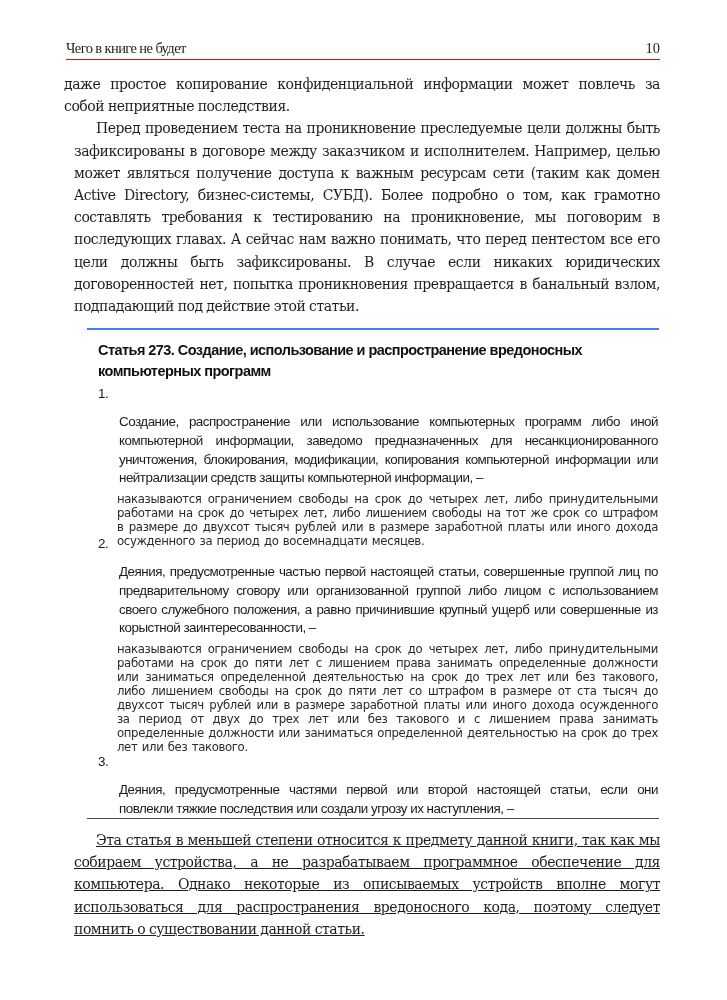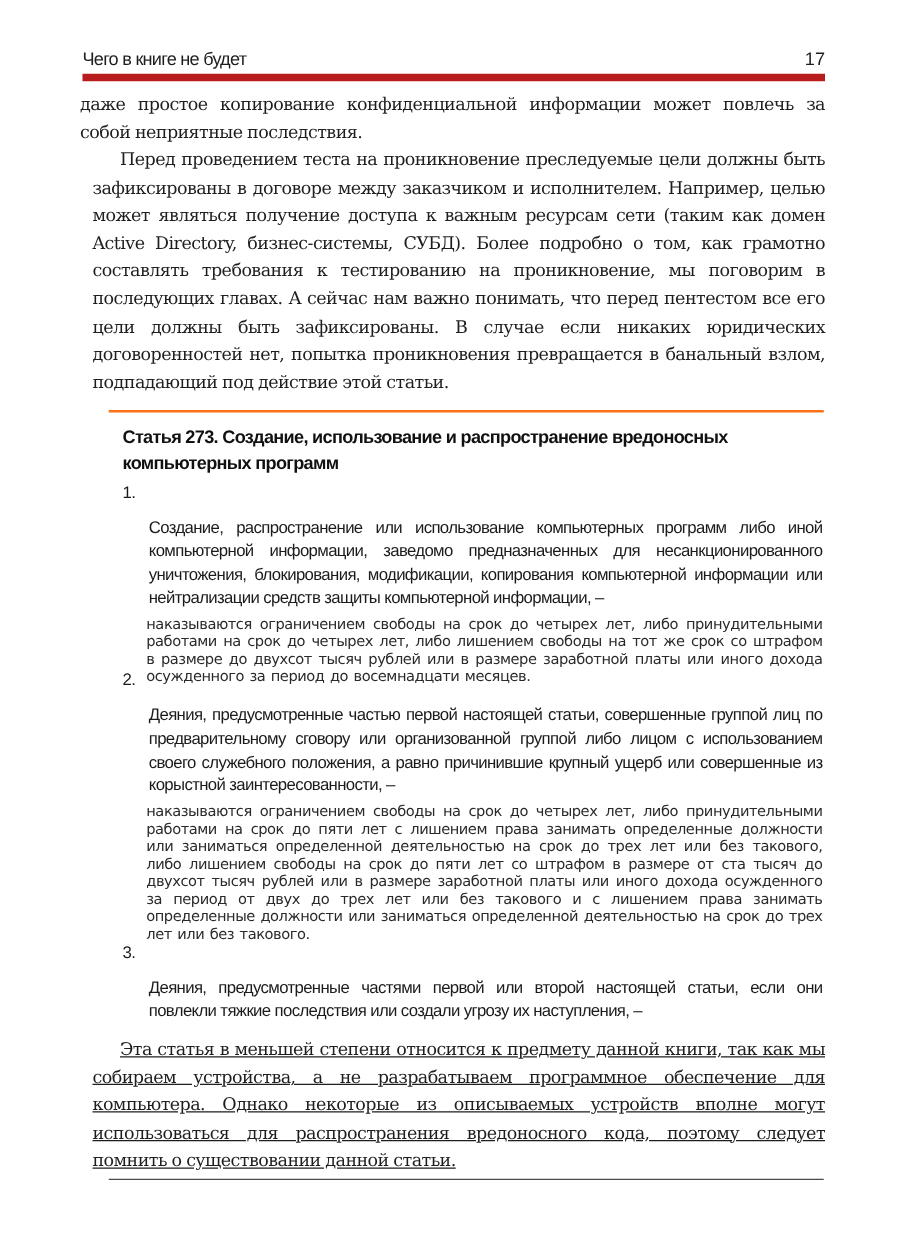--- a/index.html
+++ b/index.html
@@ -1,36 +1,36 @@
 <!DOCTYPE html>
 <html><head>
   <meta charset="utf-8">
   <style>
     html, body { margin: 0; padding: 0; background: #ffffff; }
     body { width: 727px; height: 1000px; position: relative; overflow: hidden; color: #1e1e1e; }
     .running-head {
       position: absolute; left: 66px; top: 40px; width: 594px; height: 19px;
-      border-bottom: 6px solid #b91c1c;
-      font-family: Liberation Sans, sans-serif; font-size: 14.5px; line-height: 17px;
+      border-bottom: 1px solid #b91c1c;
+      font-family: Liberation Serif, serif; font-size: 14.5px; line-height: 17px;
       transform-origin: left top;
     }
     .running-head .title { position: absolute; left: 0; top: 0; letter-spacing: -0.6px; }
     .running-head .pageno { position: absolute; right: 0; top: 0; }
     .body-text {
       position: absolute; left: 64px; width: 596px;
       font-family: "DejaVu Serif", serif; font-size: 14px; line-height: 22.2px;
       text-align: justify; color: #1e1e1e; letter-spacing: -0.45px; word-spacing: -0.3px;
     }
     .body-text p { margin: 0; }
     .body-text p.indent { text-indent: 22px; margin-left: 10px; }
     #p-top { top: 73px; }
     #p-bottom { top: 829px; text-decoration: underline; }
     .statute-box {
-      position: absolute; left: 87px; top: 328px; width: 572px; height: 616px;
-      border-top: 2px solid #f97316; border-bottom: 1px solid #4a4a4a;
+      position: absolute; left: 87px; top: 328px; width: 572px; height: 491px;
+      border-top: 2px solid #3b82f6; border-bottom: 1px solid #4a4a4a;
       box-sizing: border-box;
     }
     .statute-title {
       position: absolute; left: 11px; top: 10px; width: 561px;
       font-family: "Liberation Sans", sans-serif; font-weight: bold; font-size: 14.5px;
       line-height: 21px; letter-spacing: -0.55px; color: #111;
     }
     .item {
       position: absolute; left: 11px; width: 560px;
       font-family: "Liberation Sans", sans-serif; font-size: 13.4px; line-height: 18.8px;
@@ -45,21 +45,21 @@
     }
     #item-1 { top: 55px; }
     #item-2 { top: 205px; }
     #item-3 { top: 423px; }
   </style>
 </head>
 <body>
 
 <div class="running-head">
   <span class="title">Чего в книге не будет</span>
-  <span class="pageno">17</span>
+  <span class="pageno">10</span>
 </div>
 
 <div class="body-text" id="p-top">
   <p>даже простое копирование конфиденциальной информации может повлечь за собой неприятные последствия.</p>
   <p class="indent">Перед проведением теста на проникновение преследуемые цели должны быть зафиксированы в договоре между заказчиком и исполнителем. Например, целью может являться получение доступа к важным ресурсам сети (таким как домен Active Directory, бизнес-системы, СУБД). Более подробно о том, как грамотно составлять требования к тестированию на проникновение, мы поговорим в последующих главах. А сейчас нам важно понимать, что перед пентестом все его цели должны быть зафиксированы. В случае если никаких юридических договоренностей нет, попытка проникновения превращается в банальный взлом, подпадающий под действие этой статьи.</p>
 </div>
 
 <div class="statute-box">
   <div class="statute-title">Статья 273. Создание, использование и распространение вредоносных компьютерных программ</div>
 

